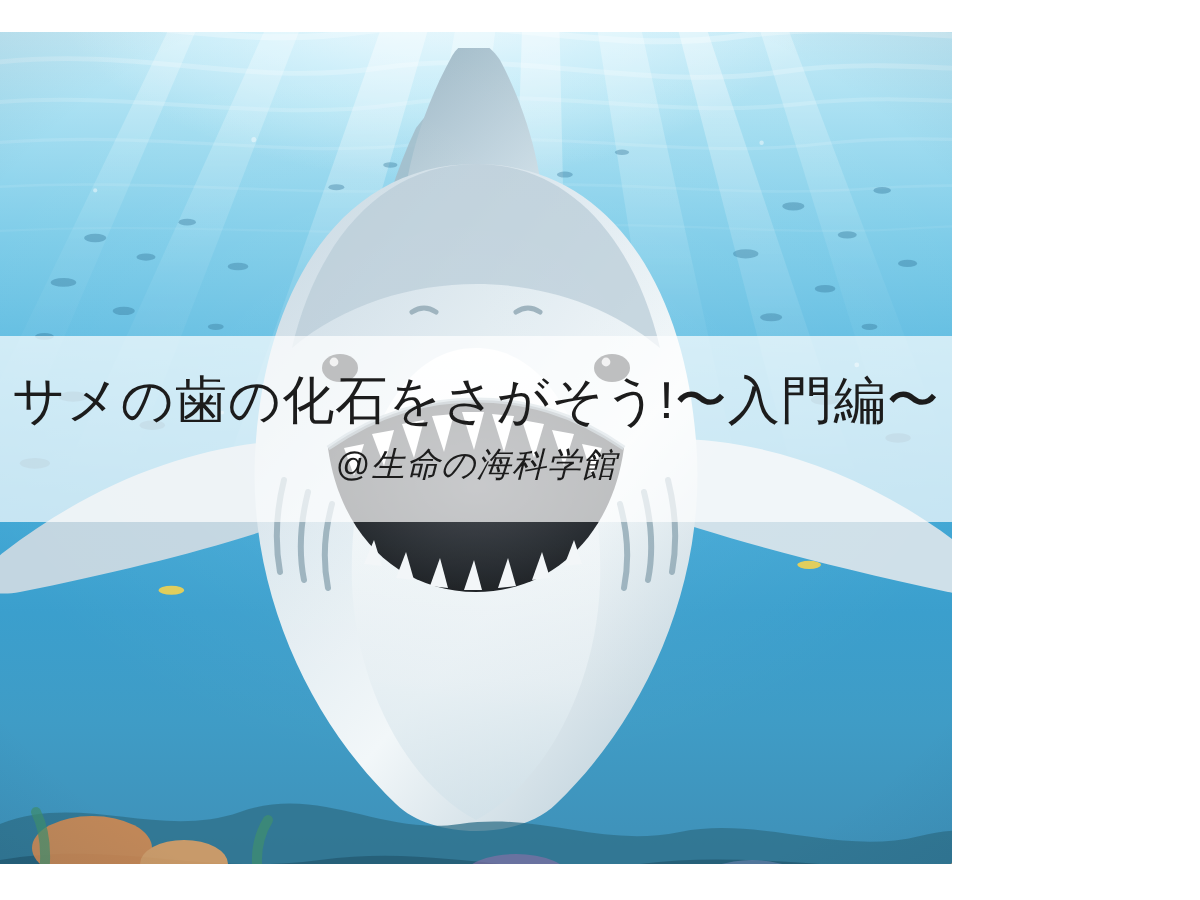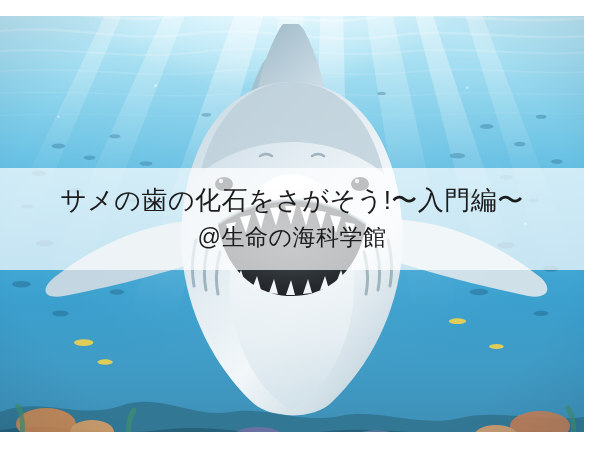--- a/index.html
+++ b/index.html
@@ -6,21 +6,21 @@
     margin: 0;
     padding: 0;
     background: #ffffff;
   }
   body {
     font-family: "Liberation Sans", sans-serif;
   }
 
   .poster {
     position: relative;
-    width: 584px;
+    width: 476px;
     height: 450px;
     overflow: hidden;
     background: #bfe6f2;
   }
 
   
   .scene {
     position: absolute;
     inset: 0;
     background:
@@ -113,21 +113,22 @@
   }
   .title-line {
     color: #1c1c1c;
     font-size: 26px;
     line-height: 1.55;
     letter-spacing: 0.5px;
     font-weight: 400;
     white-space: nowrap;
   }
   .title-line.second {
-    font-size: 23px;
+    font-size: 17px;
+    font-style: italic;
   }
 </style>
 </head>
 <body>
 
 <div class="poster">
 
   <div class="scene">
 
     <svg class="rays" viewBox="0 0 600 450" preserveAspectRatio="none">

